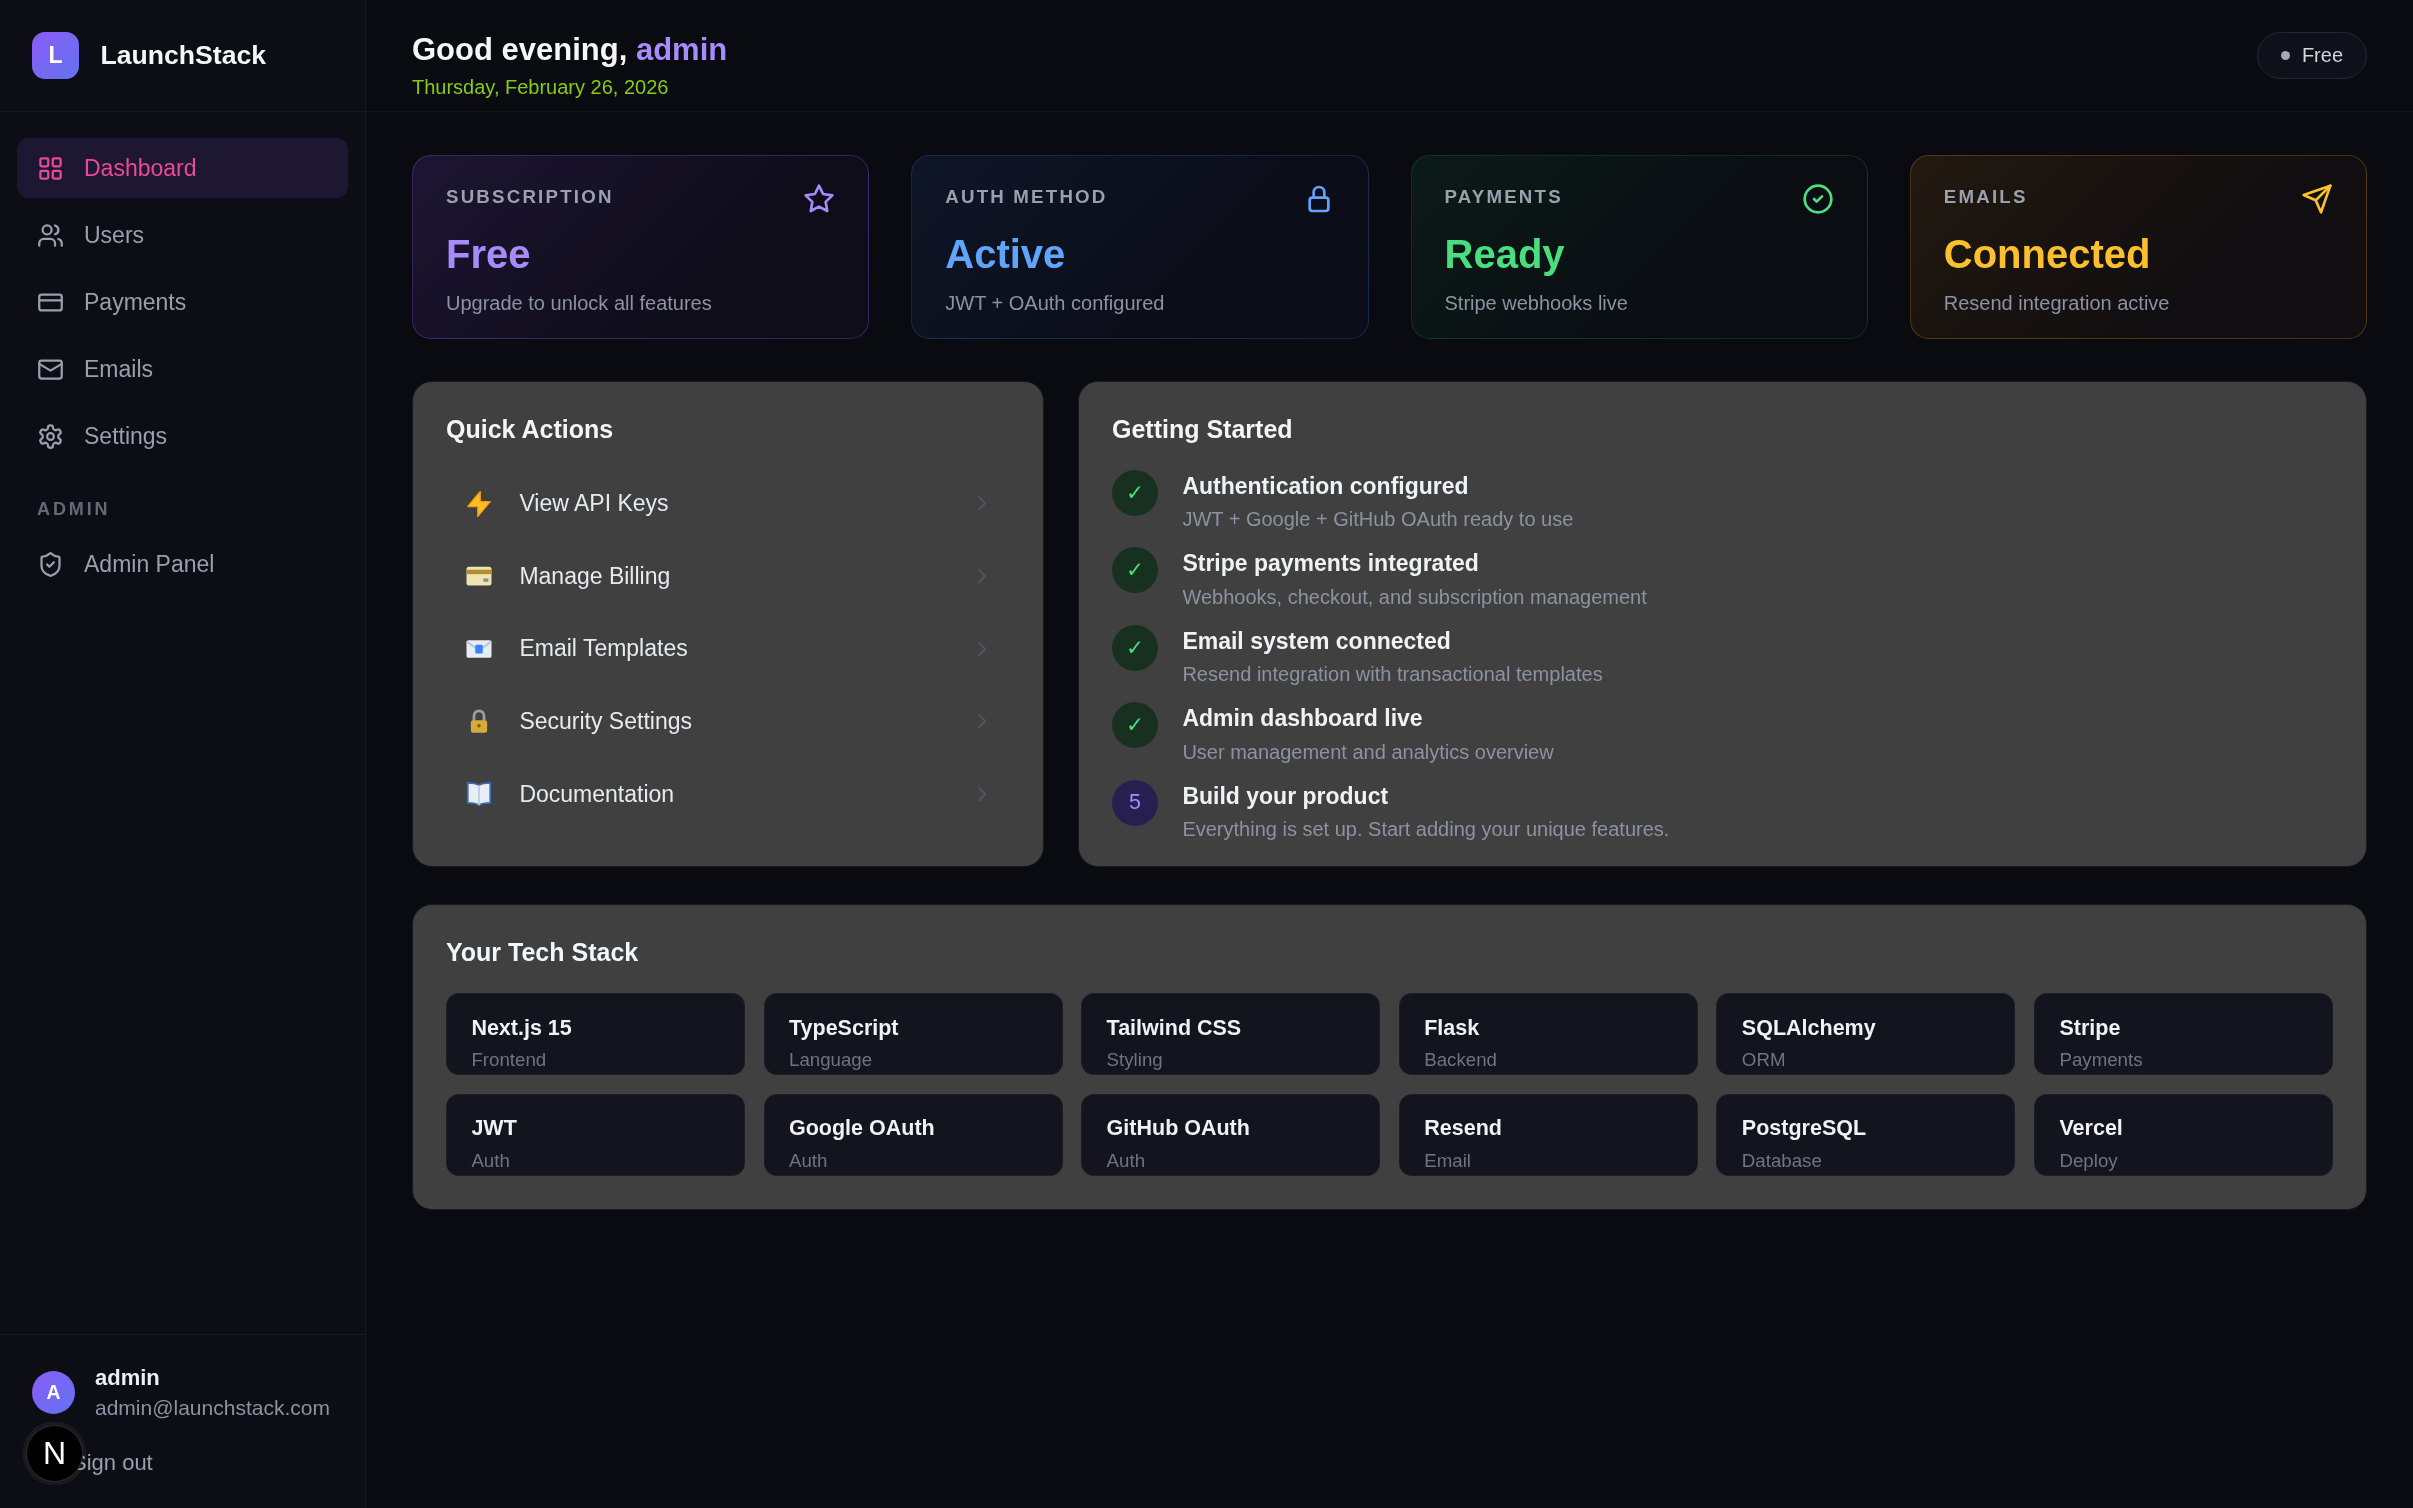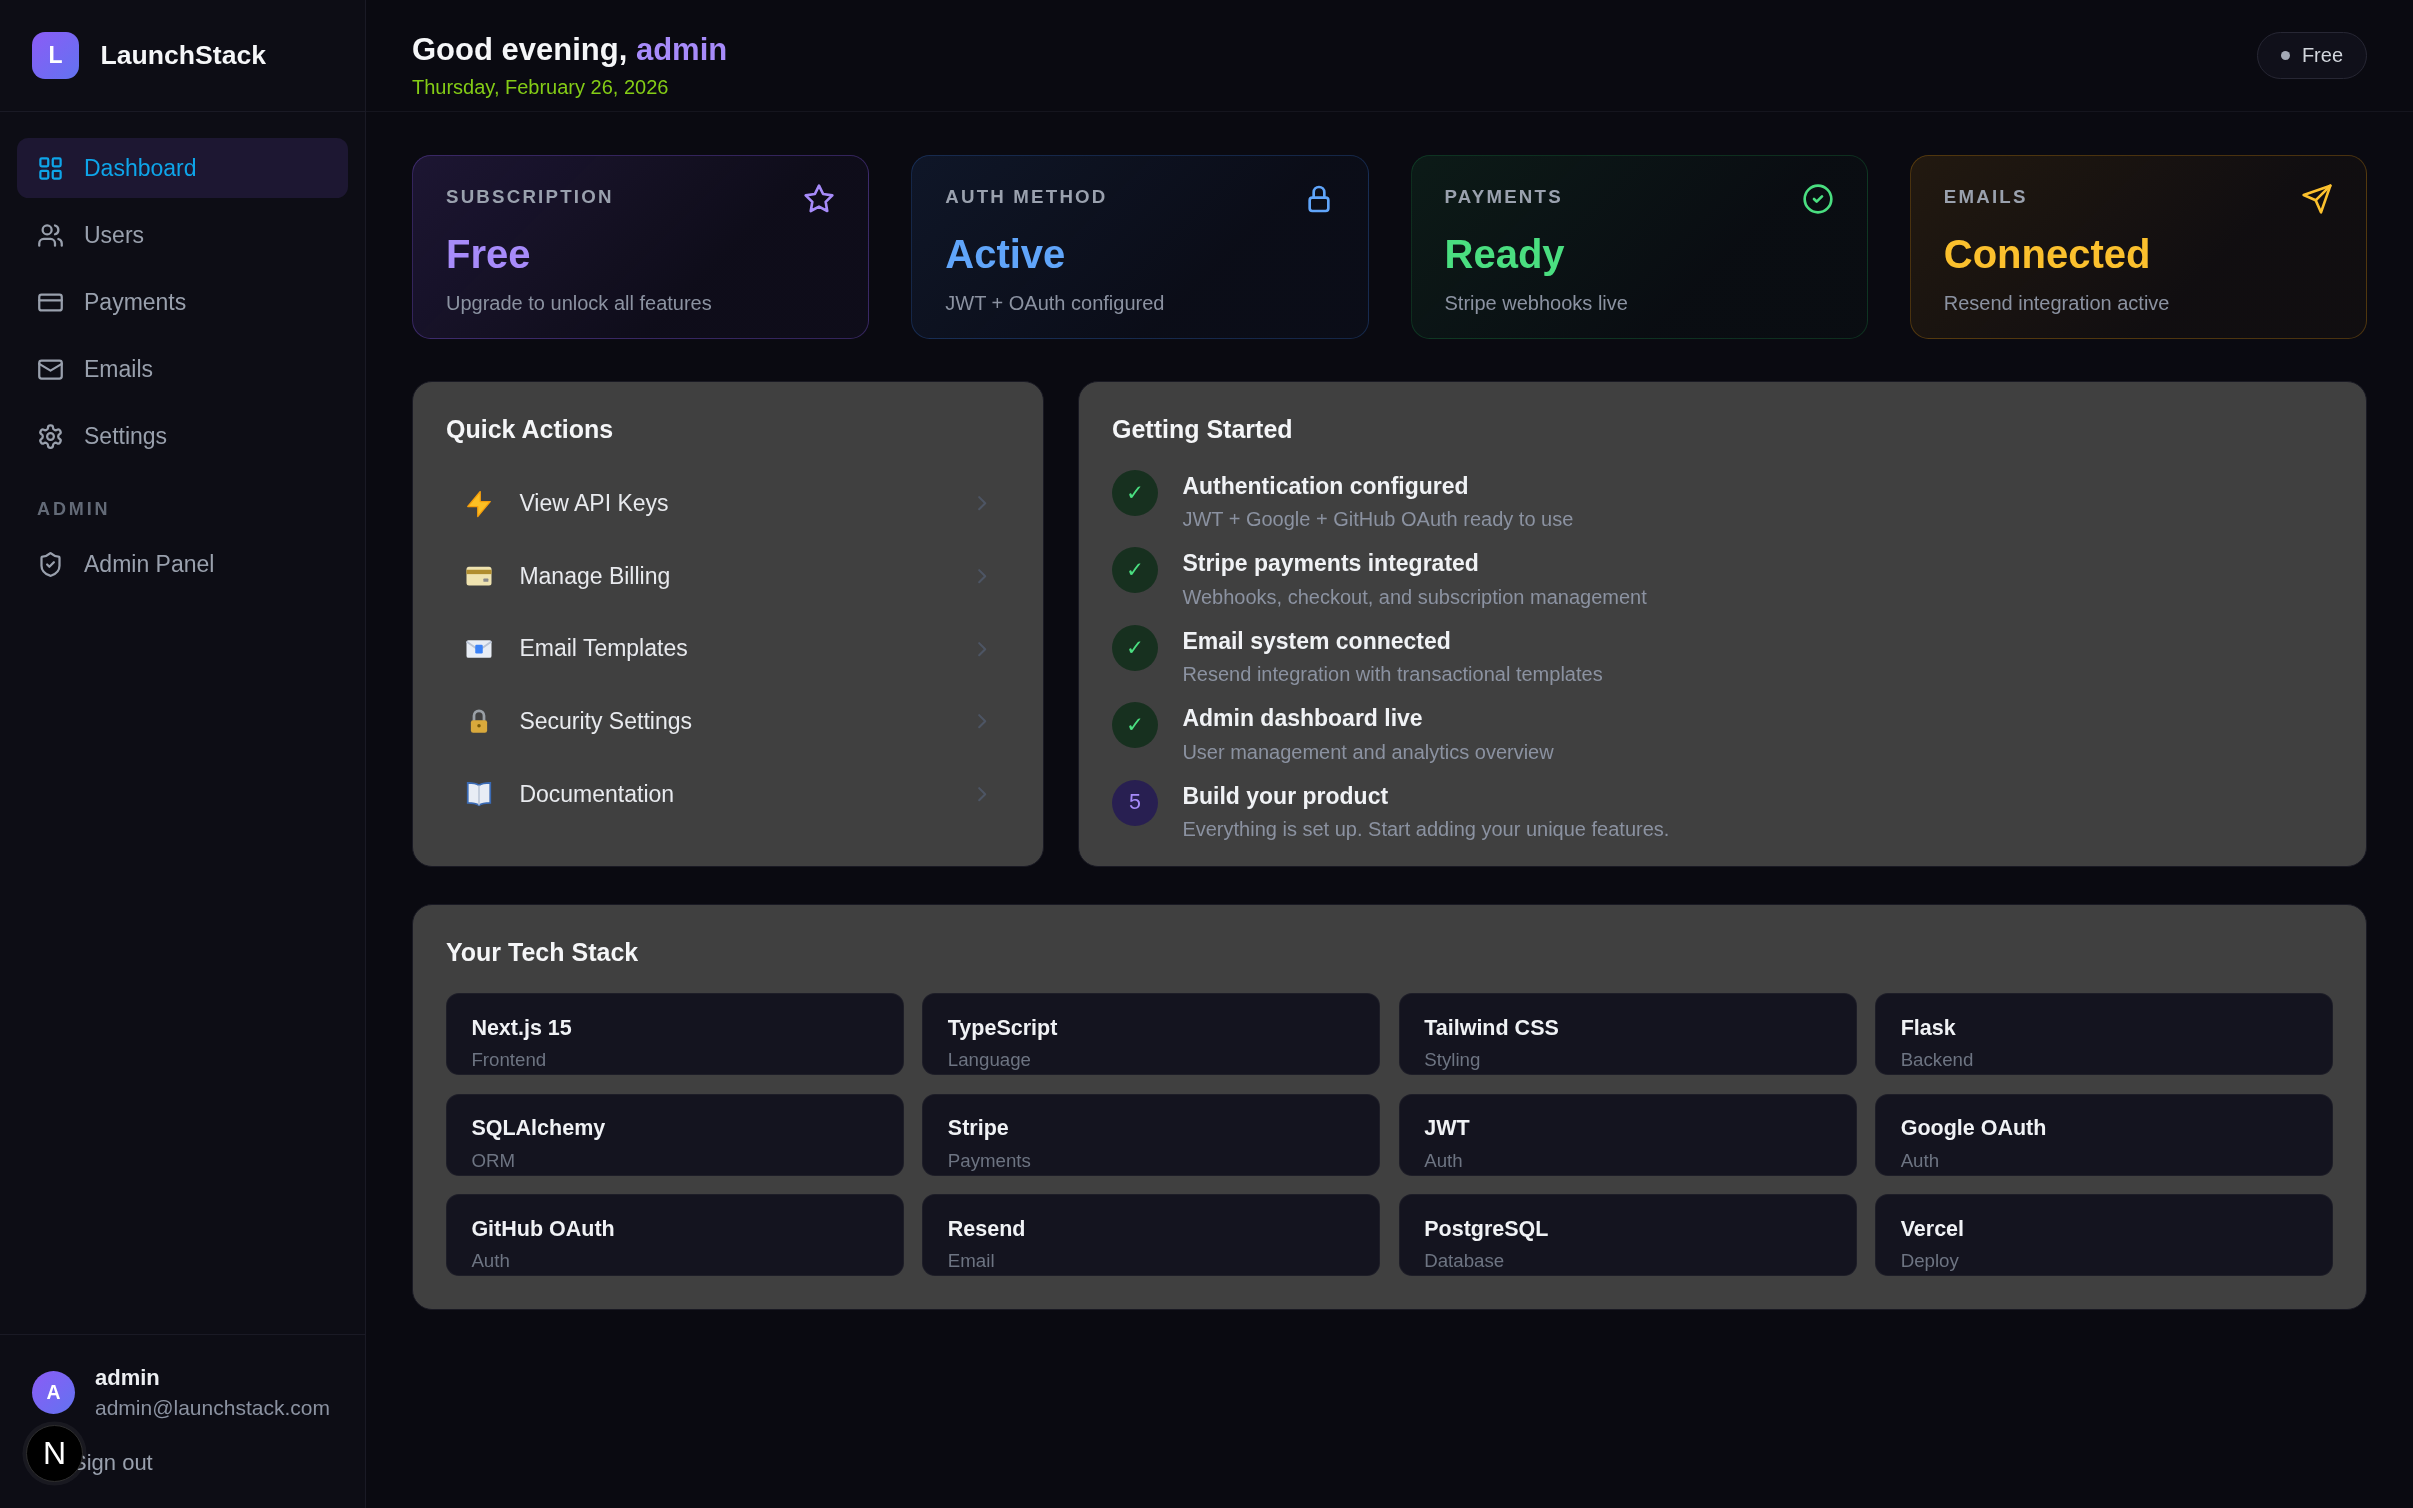--- a/index.html
+++ b/index.html
@@ -26,21 +26,21 @@
   }
   .brand-name { font-size:26.6px; font-weight:700; color:#f5f6f8; }
 
   .nav { padding:26px 17px 0; }
   .nav-item {
     display:flex; align-items:center; gap:20px;
     padding:16.5px 20px; border-radius:11.5px;
     color:#99a0ad; font-size:23px; margin-bottom:7.2px;
   }
   .nav-item svg { width:27px; height:27px; flex:none; }
-  .nav-item.active { background:rgba(139,92,246,0.13); color:#0ea5e9; }
+  .nav-item.active { background:rgba(139,92,246,0.13); color:#ec4899; }
   .section-label { margin:32px 0 14.4px 20px; font-size:18px; font-weight:700; letter-spacing:2.9px; color:#636a77; }
 
   .user-block {
     margin-top:auto; border-top:1.4px solid #1a1a25;
     padding:30px 32px 18.7px; display:flex; gap:20px; align-items:center;
   }
   .avatar {
     width:43px; height:43px; border-radius:50%; flex:none;
     background:linear-gradient(135deg,#8b5cf6,#6273f0);
     display:flex; align-items:center; justify-content:center;
@@ -116,21 +116,21 @@
   .gs-badge {
     width:46px; height:46px; border-radius:50%; flex:none;
     display:flex; align-items:center; justify-content:center; font-size:21.5px;
   }
   .gs-badge.done { background:#17301f; color:#4ade80; }
   .gs-badge.pending { background:#281f51; color:#a78bfa; }
   .gs-title { font-size:23px; font-weight:700; color:#f0f2f5; padding-top:2.9px; }
   .gs-sub { font-size:20px; color:#8b92a1; margin-top:8.6px; }
 
   
-  .tech-grid { display:grid; grid-template-columns:repeat(4,1fr); gap:18.7px; }
+  .tech-grid { display:grid; grid-template-columns:repeat(6,1fr); gap:18.7px; }
   .tile { background:#14141f; border:0.7px solid rgba(255,255,255,0.04); border-radius:13px; padding:21.5px 24.4px; height:82px; }
   .tile-name { font-size:21.5px; font-weight:700; color:#f0f2f5; }
   .tile-tag { font-size:18.7px; color:#6d7482; margin-top:8.6px; }
 
   svg.stroke { fill:none; stroke:currentColor; stroke-width:2; stroke-linecap:round; stroke-linejoin:round; }
 </style>
 </head>
 <body>
 
 <div class="app">

